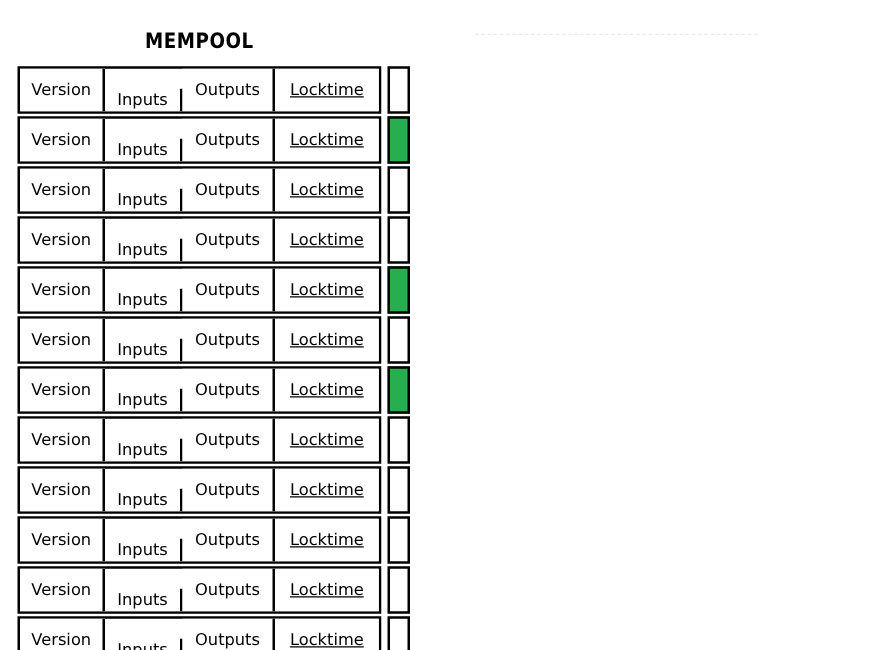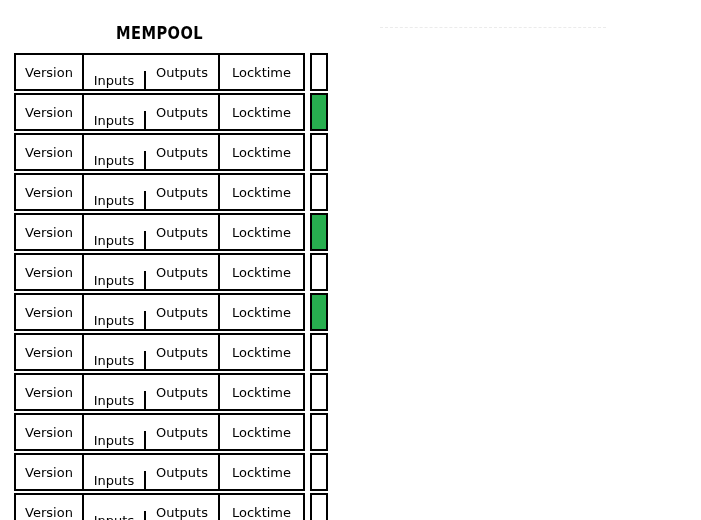--- a/index.html
+++ b/index.html
@@ -89,21 +89,21 @@
     white-space: nowrap;
     overflow: hidden;
   }
   .tx-cell:last-child {
     border-right: none;
   }
 
   .cell-version  { width: 68px; }
   .cell-inputs   { width: 62px; margin-top: 16px; }
   .cell-outputs  { width: 74px; }
-  .cell-locktime { width: 83px; }
+  .cell-locktime { width: 83px; text-decoration: underline; }
 
   
   .tx-status {
     position: absolute;
     left: 310px;
     top: 0;
     width: 18px;
     height: 38px;
     box-sizing: border-box;
     border: 2px solid #000000;

